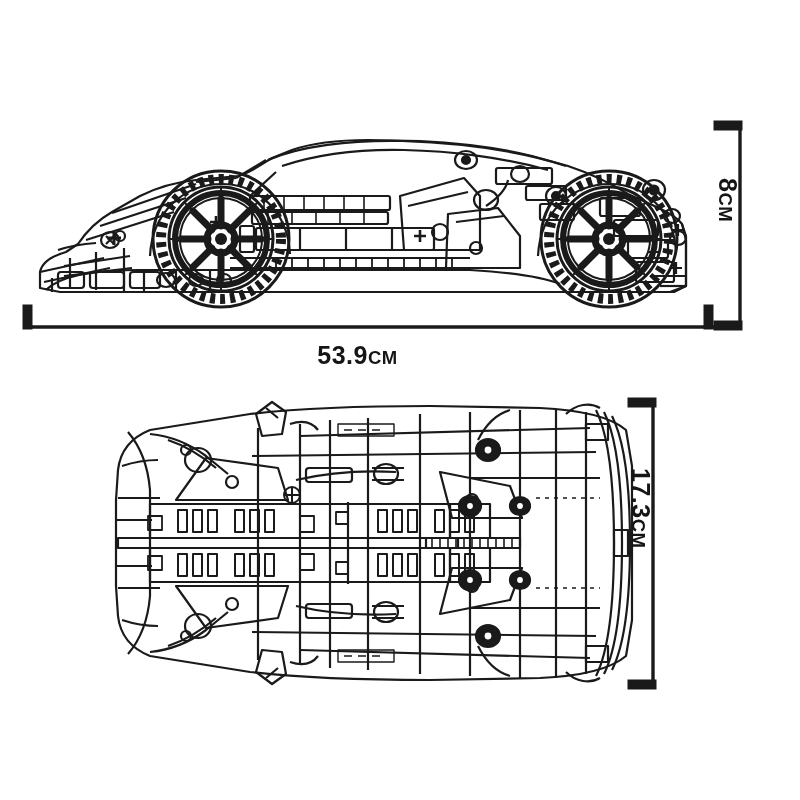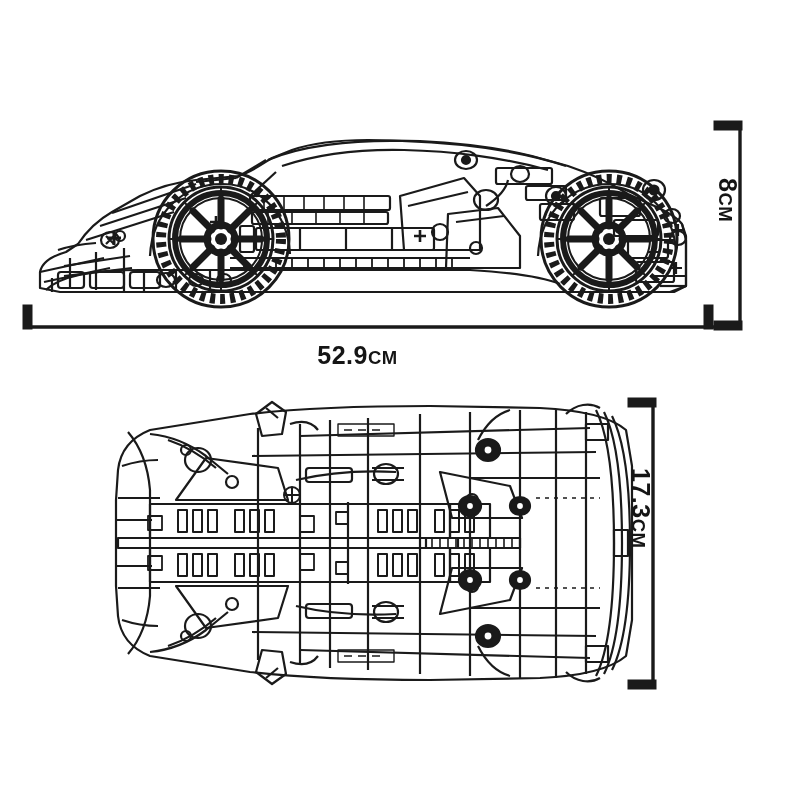--- a/index.html
+++ b/index.html
@@ -395,19 +395,19 @@
       </g>
     </g>
 
     <g stroke="#1a1a1a" fill="#1a1a1a">
       <line x1="653" y1="401" x2="653" y2="686" stroke-width="3.4"></line>
       <rect x="628" y="398" width="28" height="9"></rect>
       <rect x="628" y="680" width="28" height="9"></rect>
     </g>
   </svg>
 
-  <div class="dim-label" id="label-length"><span>52.9</span><span class="unit">CM</span></div>
+  <div class="dim-label" id="label-length"><span>53.9</span><span class="unit">CM</span></div>
 
   <div class="dim-label" id="label-height"><span>8</span><span class="unit">CM</span></div>
 
   <div class="dim-label" id="label-width"><span>17.3</span><span class="unit">CM</span></div>
 
 </div>
 
 </body></html>

